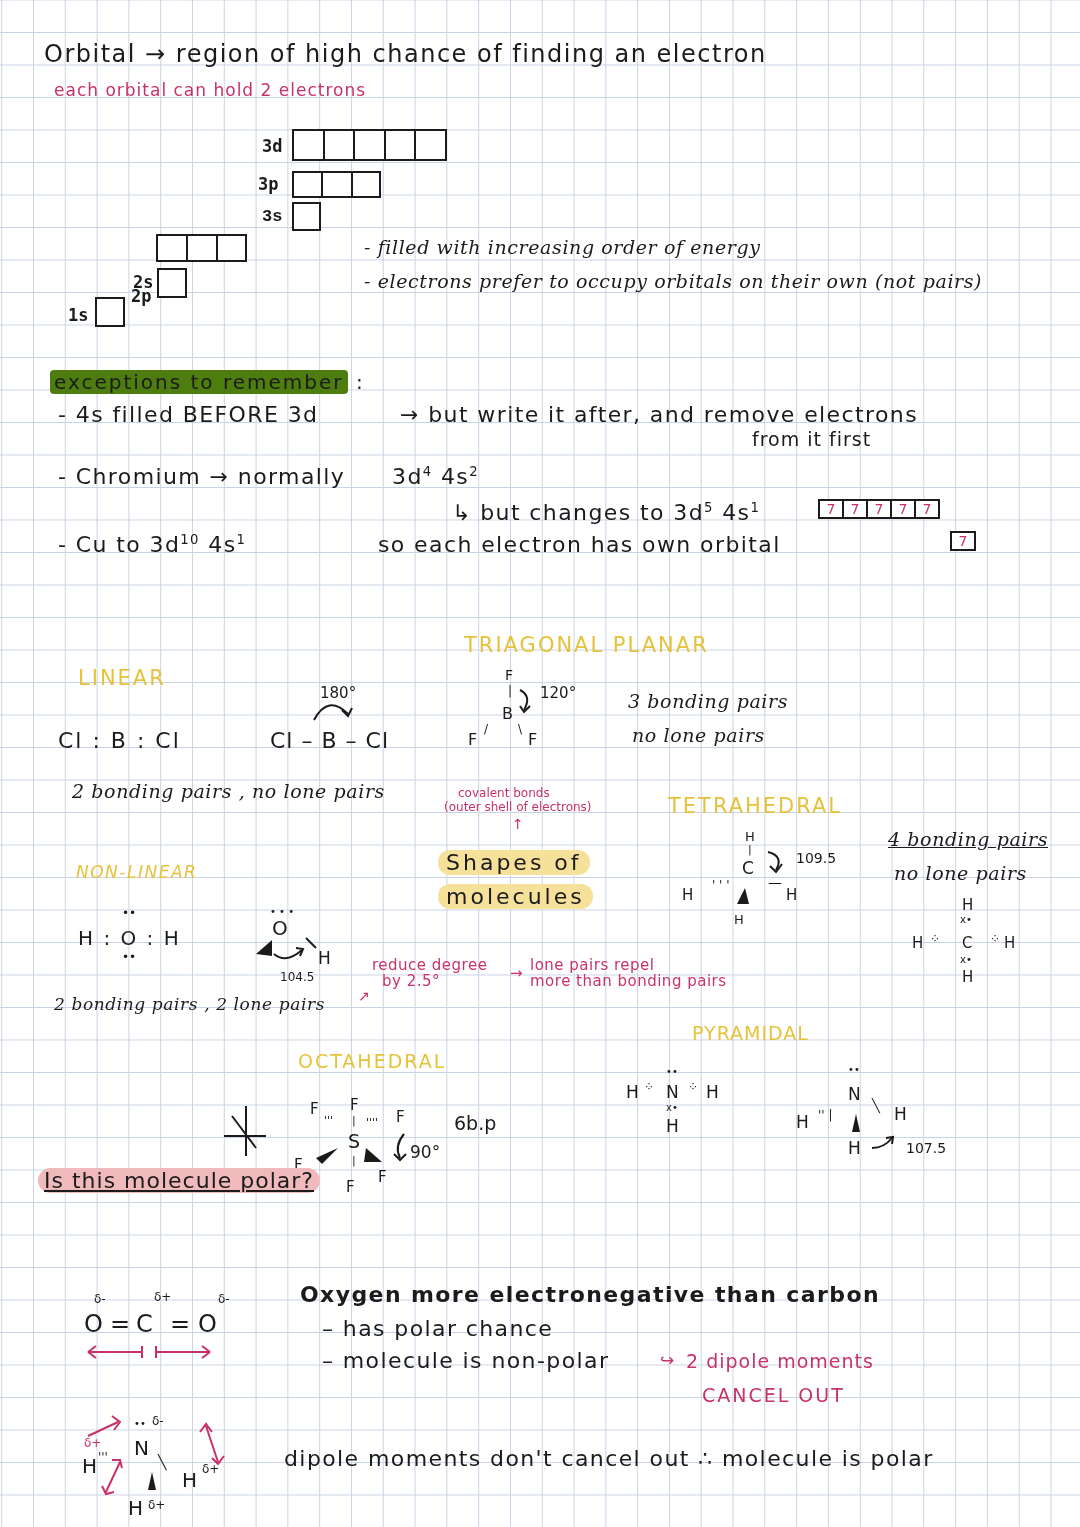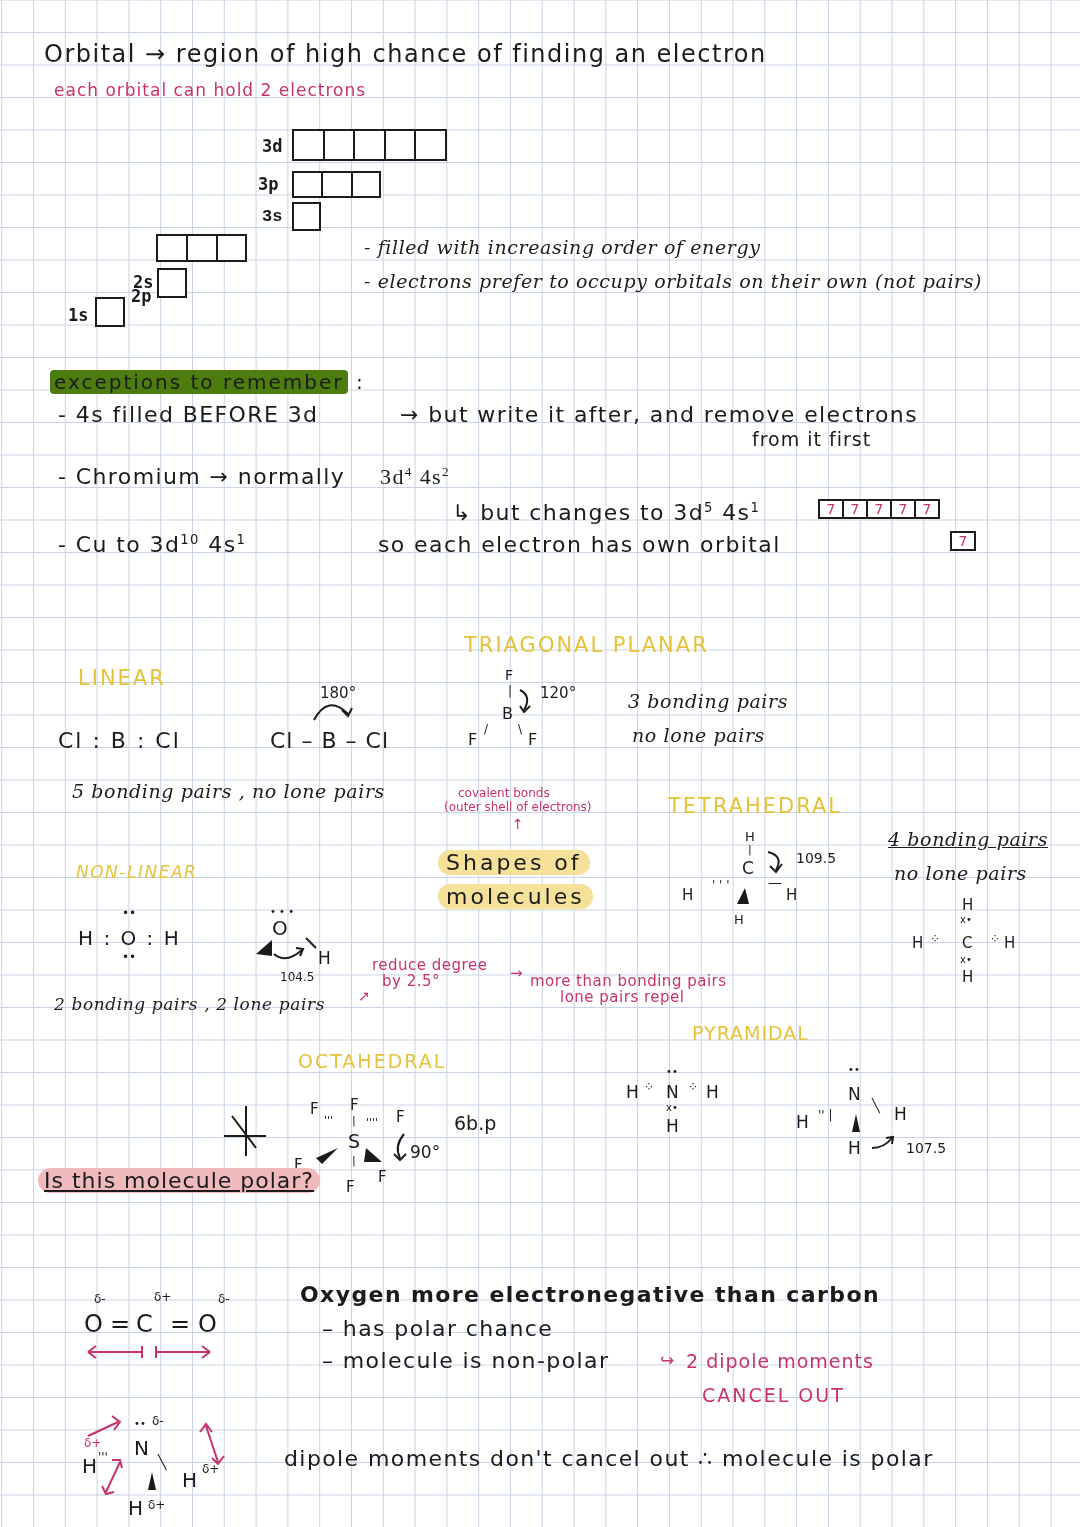--- a/index.html
+++ b/index.html
@@ -81,21 +81,21 @@
 
 <div class="abs hand ink" style="left:50px;top:370px;font-size:20px;letter-spacing:2px;">
   <span class="hl-blue">exceptions to remember</span>
   <span>:</span>
 </div>
 <div class="abs body24 ink" style="left:58px;top:402px;">- 4s filled BEFORE 3d</div>
 <div class="abs body24 ink" style="left:400px;top:402px;">→ but write it after, and remove electrons</div>
 <div class="abs ink" style="left:752px;top:428px;font-size:19px;letter-spacing:1px;">from it first</div>
 
 <div class="abs body24 ink" style="left:58px;top:464px;">- Chromium → normally</div>
-<div class="abs body24 ink" style="left:380px;top:464px;font-family:Liberation Serif, serif;"><span>3d</span><sup>4</sup><span> 4s</span><sup>2</sup></div>
+<div class="abs body24 ink" style="left:392px;top:464px;"><span>3d</span><sup>4</sup><span> 4s</span><sup>2</sup></div>
 <div class="abs body24 ink" style="left:452px;top:500px;"><span>↳ but changes to 3d</span><sup>5</sup><span> 4s</span><sup>1</sup></div>
 <div class="abs box-row" style="left:818px;top:499px;">
   <div class="sbox">7</div>
   <div class="sbox">7</div>
   <div class="sbox">7</div>
   <div class="sbox">7</div>
   <div class="sbox">7</div>
 </div>
 <div class="abs box-row" style="left:950px;top:531px;">
   <div class="sbox">7</div>
@@ -104,21 +104,21 @@
 <div class="abs body24 ink" style="left:378px;top:532px;">so each electron has own orbital</div>
 
 <div class="abs yellow heading-y" style="left:78px;top:666px;">LINEAR</div>
 <div class="abs ink" style="left:58px;top:728px;font-size:22px;letter-spacing:2px;">Cl : B : Cl</div>
 <div class="abs ink" style="left:320px;top:684px;font-size:15px;">180°</div>
 <svg class="abs" style="left:308px;top:698px;" width="50" height="26">
     <path d="M6 22 Q20 -4 40 16" fill="none" stroke="#1b1b1b" stroke-width="2"></path>
     <path d="M34 12 L40 18 L44 10" fill="none" stroke="#1b1b1b" stroke-width="2"></path>
   </svg>
 <div class="abs ink" style="left:270px;top:728px;font-size:22px;letter-spacing:1px;">Cl – B – Cl</div>
-<div class="abs body20 ink" style="left:72px;top:780px;">5 bonding pairs , no lone pairs</div>
+<div class="abs body20 ink" style="left:72px;top:780px;">2 bonding pairs , no lone pairs</div>
 
 <div class="abs yellow heading-y" style="left:464px;top:633px;">TRIAGONAL PLANAR</div>
 <div class="abs ink" style="left:505px;top:667px;font-size:14px;">F</div>
 <div class="abs ink" style="left:508px;top:684px;font-size:12px;">|</div>
 <div class="abs ink" style="left:502px;top:704px;font-size:16px;">B</div>
 <div class="abs ink" style="left:468px;top:730px;font-size:16px;">F</div>
 <div class="abs ink" style="left:484px;top:722px;font-size:12px;">/</div>
 <div class="abs ink" style="left:518px;top:722px;font-size:12px;">\</div>
 <div class="abs ink" style="left:528px;top:730px;font-size:16px;">F</div>
 <svg class="abs" style="left:516px;top:686px;" width="22" height="30">
@@ -181,21 +181,21 @@
     <path d="M24 12 L31 13 L28 20" fill="none" stroke="#1b1b1b" stroke-width="2"></path>
     <path d="M34 2 L44 12" stroke="#1b1b1b" stroke-width="2"></path>
   </svg>
 <div class="abs ink" style="left:318px;top:948px;font-size:17px;">H</div>
 <div class="abs ink" style="left:280px;top:970px;font-size:12px;">104.5</div>
 <div class="abs body20 ink" style="left:54px;top:994px;font-size:17px;">2 bonding pairs , 2 lone pairs</div>
 <div class="abs pink" style="left:358px;top:988px;font-size:14px;">↗</div>
 <div class="abs pink pinksmall" style="left:372px;top:956px;">reduce degree</div>
 <div class="abs pink pinksmall" style="left:382px;top:972px;">by 2.5°</div>
 <div class="abs pink pinksmall" style="left:510px;top:964px;">→</div>
-<div class="abs pink pinksmall" style="left:560px;top:956px;margin-top:32px;">lone pairs repel</div>
+<div class="abs pink pinksmall" style="left:530px;top:956px;">lone pairs repel</div>
 <div class="abs pink pinksmall" style="left:530px;top:972px;">more than bonding pairs</div>
 
 <div class="abs yellow heading-y" style="left:298px;top:1050px;font-size:19px;">OCTAHEDRAL</div>
 <svg class="abs" style="left:222px;top:1104px;" width="46" height="56">
     <path d="M24 2 L24 52 M2 32 L44 32 M10 12 L34 44" stroke="#1b1b1b" stroke-width="2" fill="none"></path>
   </svg>
 <div class="abs ink" style="left:290px;top:1096px;width:150px;height:110px;font-size:15px;">
   <span class="abs" style="left:20px;top:4px;">F</span>
   <span class="abs" style="left:60px;top:0px;">F</span>
   <span class="abs" style="left:106px;top:12px;">F</span>

